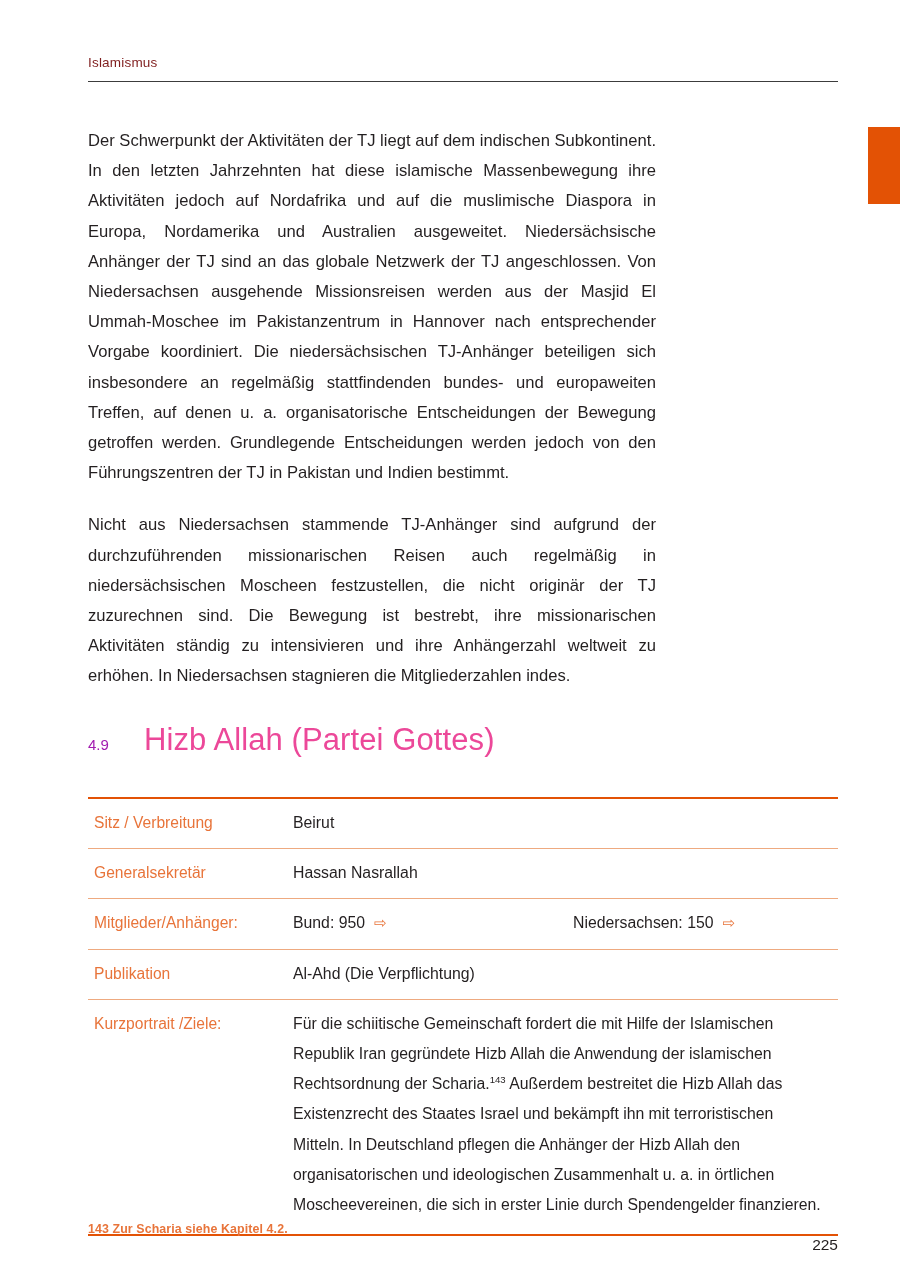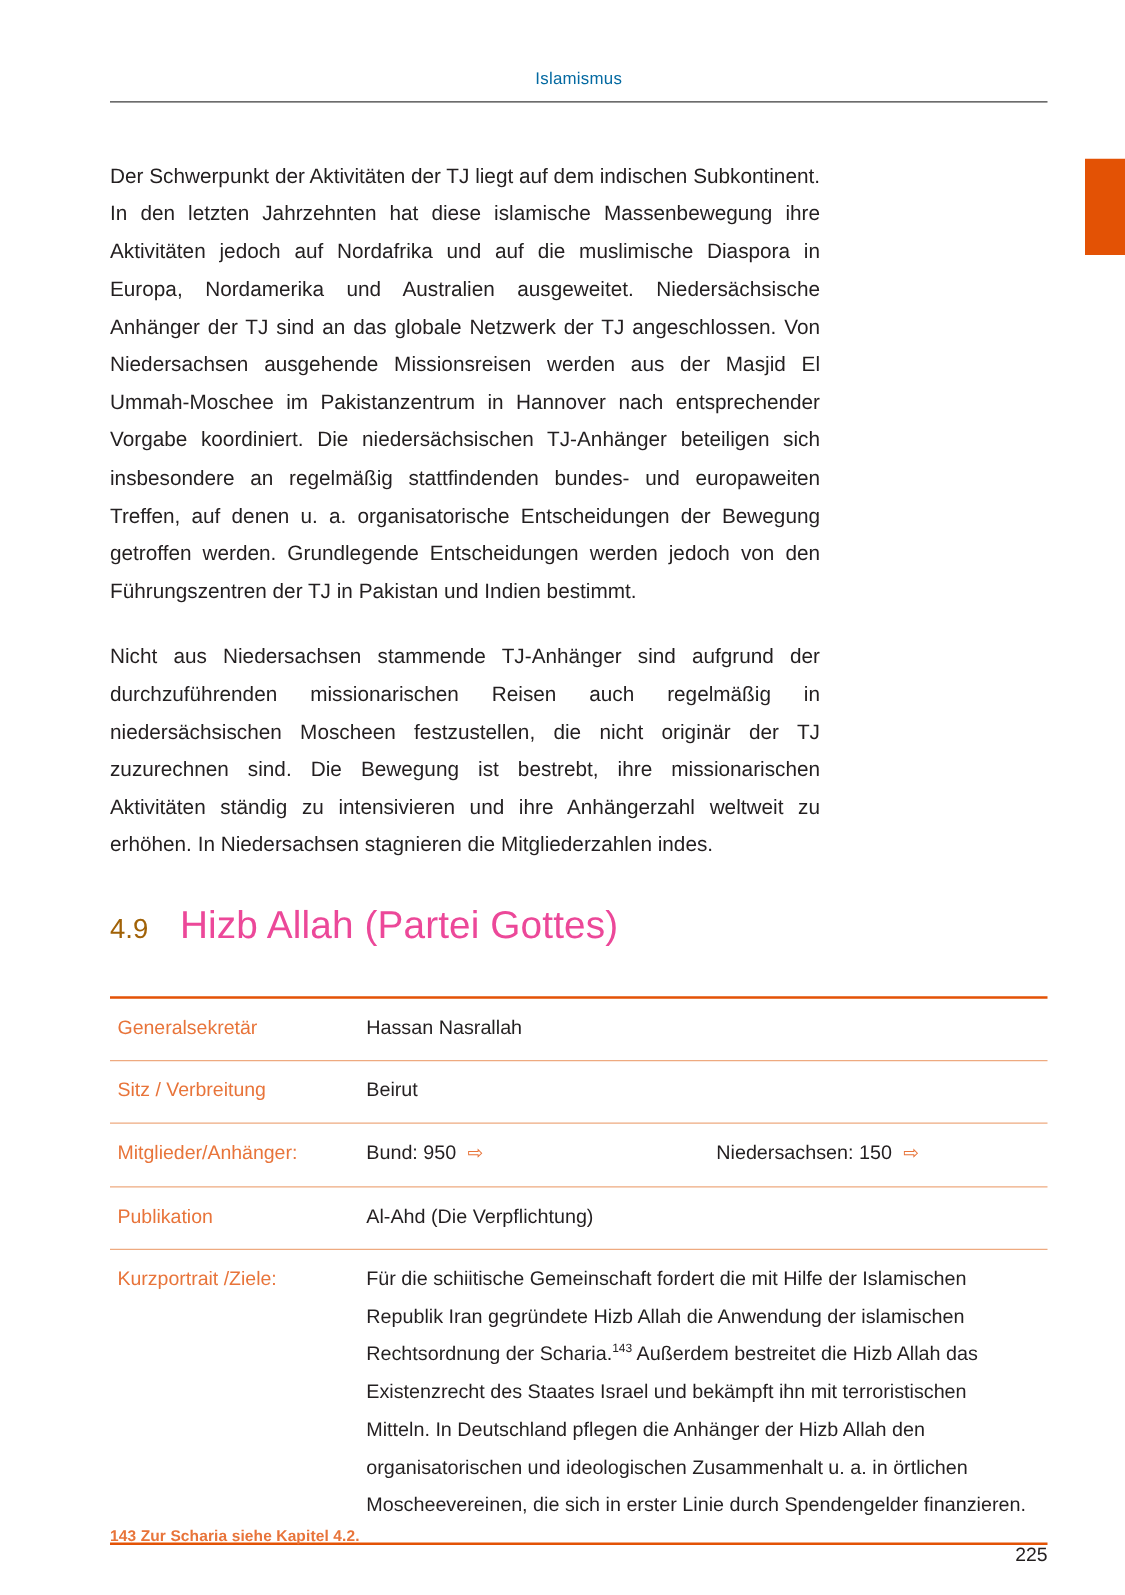--- a/index.html
+++ b/index.html
@@ -22,22 +22,21 @@
   }
 
   
   .running-head {
     position: absolute;
     left: 88px;
     top: 55px;
     width: 750px;
     font-size: 13.5px;
     letter-spacing: .2px;
-    color: #0369a1;
-    text-align: center;
+    color: #7f1d1d;
   }
   .head-rule {
     position: absolute;
     left: 88px;
     top: 81px;
     width: 750px;
     height: 1px;
     background: #3c3c3c;
   }
 
@@ -73,24 +72,24 @@
   .section-heading {
     position: absolute;
     left: 88px;
     top: 722px;
     width: 750px;
     color: #e35205;
     display: flex;
     align-items: baseline;
   }
   .section-number {
-    font-size: 22px;
+    font-size: 15px;
     width: 56px;
     flex: none;
-    color: #a16207;
+    color: #a21caf;
   }
   .section-title {
     font-size: 31px;
     letter-spacing: .1px;
     color: #ec4899;
   }
 
   
   .info-table {
     position: absolute;
@@ -181,27 +180,27 @@
   </div>
 
   <div class="section-heading">
     <span class="section-number">4.9</span>
     <span class="section-title">Hizb Allah (Partei Gottes)</span>
   </div>
 
   <div class="info-table">
 
     <div class="info-row">
+      <div class="info-label">Sitz / Verbreitung</div>
+      <div class="info-value">Beirut</div>
+    </div>
+
+    <div class="info-row">
       <div class="info-label">Generalsekretär</div>
       <div class="info-value">Hassan Nasrallah</div>
-    </div>
-
-    <div class="info-row">
-      <div class="info-label">Sitz / Verbreitung</div>
-      <div class="info-value">Beirut</div>
     </div>
 
     <div class="info-row">
       <div class="info-label">Mitglieder/Anhänger:</div>
       <div class="info-value">
         <span class="membership">
           <span class="mb-left">
             <span>Bund: 950</span><span class="arrow-icon">⇨</span>
           </span>
           <span>

